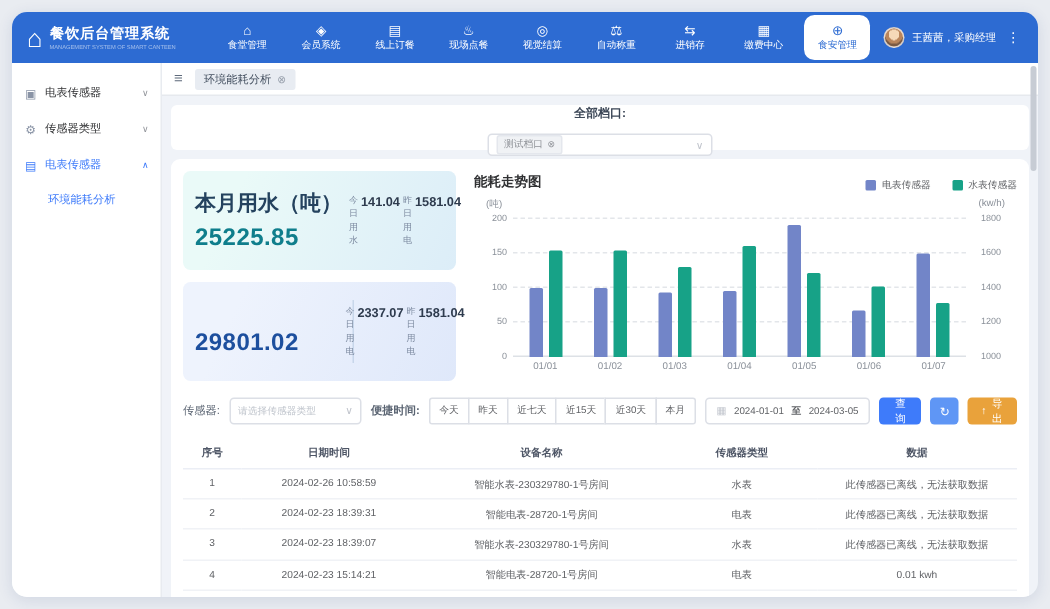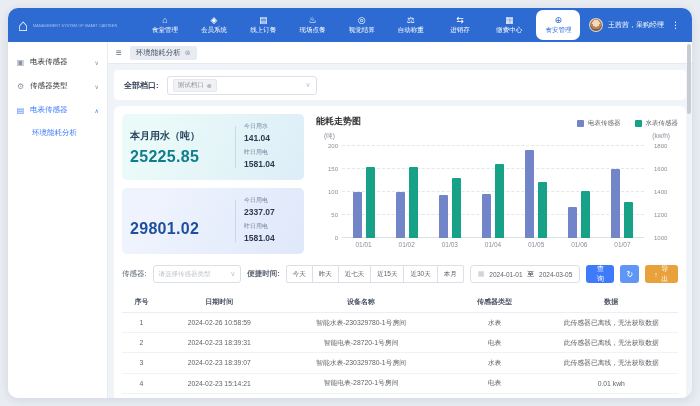--- a/index.html
+++ b/index.html
@@ -34,42 +34,42 @@
   .side-sub.active { color:#3e7bfa; }
 
   
   .content { position:absolute; left:100px; top:34px; right:0; bottom:0; }
   .tabstrip { height:22px; background:#fff; border-bottom:1px solid #e6e9ee; display:flex; align-items:center; gap:8px; padding:0 8px; }
   .collapse-ic { color:#5f6b7c; font-size:10px; cursor:pointer; }
   .tab-chip { display:flex; align-items:center; gap:4px; background:#e8ecf2; border-radius:2px; padding:2px 6px; font-size:7.5px; color:#445060; cursor:pointer; }
   .tab-close { color:#98a0ac; font-size:7px; cursor:pointer; }
   .scrollbar { position:absolute; right:1px; top:2px; width:4px; height:70px; background:#c7ccd4; border-radius:2px; }
 
-  .filtercard { margin:6px; height:30px; background:#fff; border-radius:4px; display:flex; align-items:center; gap:8px; padding:0 10px; }
+  .filtercard { margin:6px; height:30px; background:#fff; border-radius:4px; display:flex; align-items:center; gap:8px; padding:0 10px;flex-direction:column; }
   .filter-label { font-size:8px; color:#3b4656; font-weight:bold; }
   .stall-select { width:150px; height:19px; border:1px solid #dcdfe6; border-radius:3px; display:flex; align-items:center; padding:0 5px; gap:4px; cursor:pointer; background:#fff; }
   .tag { display:flex; align-items:center; gap:3px; background:#f0f2f5; border:1px solid #e4e7ed; border-radius:2px; padding:1px 4px; font-size:6.5px; color:#909399; }
   .tag .x { font-size:6px; cursor:pointer; }
   .sel-chev { margin-left:auto; color:#c0c4cc; font-size:7px; }
 
   .maincard { margin:0 6px 6px 6px; background:#fff; border-radius:6px; padding:8px; height:320px; overflow:hidden; }
   .toprow { display:flex; gap:12px; height:140px; }
 
   
   .statcol { width:182px; display:flex; flex-direction:column; gap:8px; }
   .statcard { flex:1; border-radius:5px; display:flex; align-items:center; padding:6px 8px; gap:8px; }
   .statcard.teal { background:linear-gradient(115deg,#eafaf8 20%,#dcedf8); }
   .statcard.blue { background:linear-gradient(115deg,#eef3fd 20%,#dfe8fa); }
   .stat-main { flex:1; }
-  .stat-title { font-size:10px; font-weight:bold; color:#24425e; white-space:nowrap; }
+  .stat-title { font-size:14px; font-weight:bold; color:#24425e; white-space:nowrap;text-align:right; }
   .stat-value { font-size:16px; font-weight:bold; margin-top:5px; letter-spacing:.3px; }
   .statcard.teal .stat-value { color:#0f7e8c; }
   .statcard.blue .stat-value { color:#1d4f9e;margin-top:16px; }
   .stat-div { width:1px; align-self:stretch; margin:6px 0; background:rgba(30,90,140,.15); }
-  .stat-side { width:52px; display:flex; flex-direction:column; justify-content:center; gap:2px; }
+  .stat-side { width:52px; display:flex; flex-direction:row; justify-content:center; gap:2px; }
   .ss-label { font-size:6px; color:#7c8aa0; }
   .ss-value { font-size:8.5px; color:#2e3b4e; font-weight:bold; margin-bottom:3px; }
 
   
   .chartbox { flex:1; position:relative; }
   .chart-head { display:flex; align-items:flex-end; height:14px; }
   .chart-title { font-size:9px; font-weight:bold; color:#303133; }
   .legend { margin-left:auto; display:flex; gap:14px; }
   .legend-item { display:flex; align-items:center; gap:4px; font-size:6.5px; color:#606266; }
   .legend-sw { width:7px; height:7px; border-radius:1px; }
@@ -112,20 +112,21 @@
 </style>
 </head>
 <body>
 
 <div class="frame">
 
   <div class="topbar">
     <div class="logo">
       <span class="logo-mark">⌂</span>
       <span class="logo-text">
+        <span class="logo-title">餐饮后台管理系统</span>
         <span class="logo-sub">MANAGEMENT SYSTEM OF SMART CANTEEN</span>
       </span>
     </div>
     <div class="nav" id="main-nav">
         <div class="nav-item">
           <span class="ic">⌂</span>
           <span class="lb">食堂管理</span>
         </div>
         <div class="nav-item">
           <span class="ic">◈</span>

